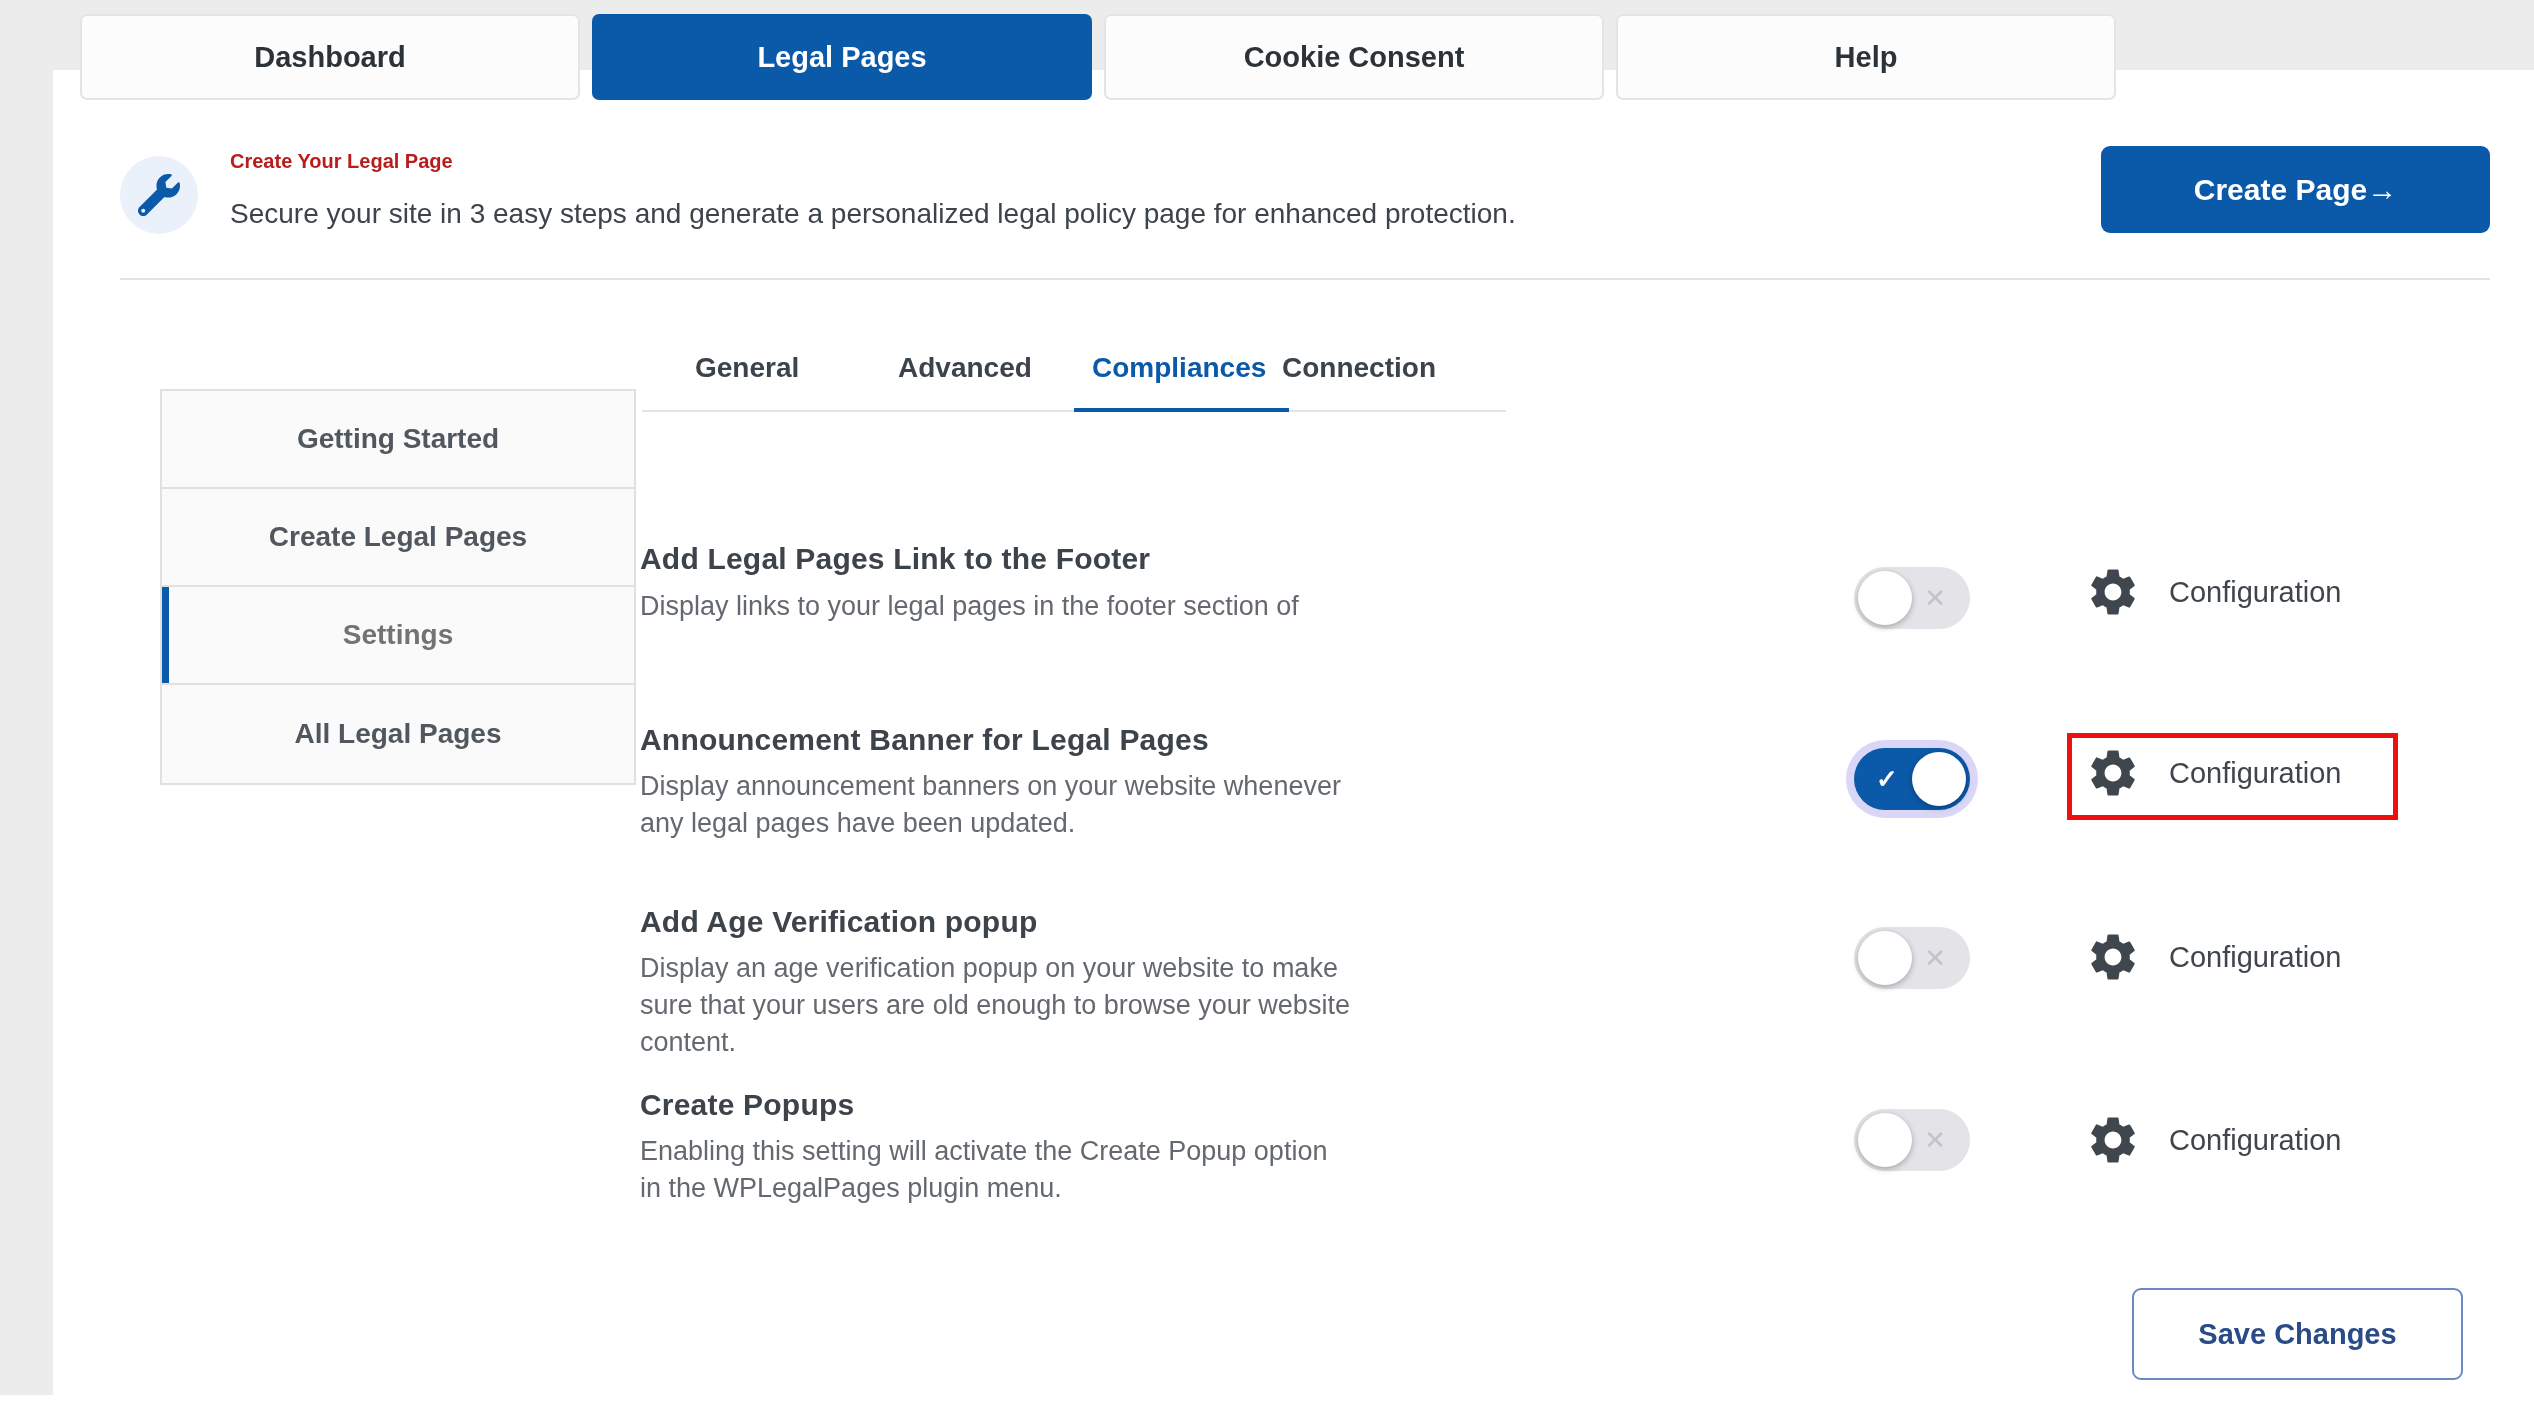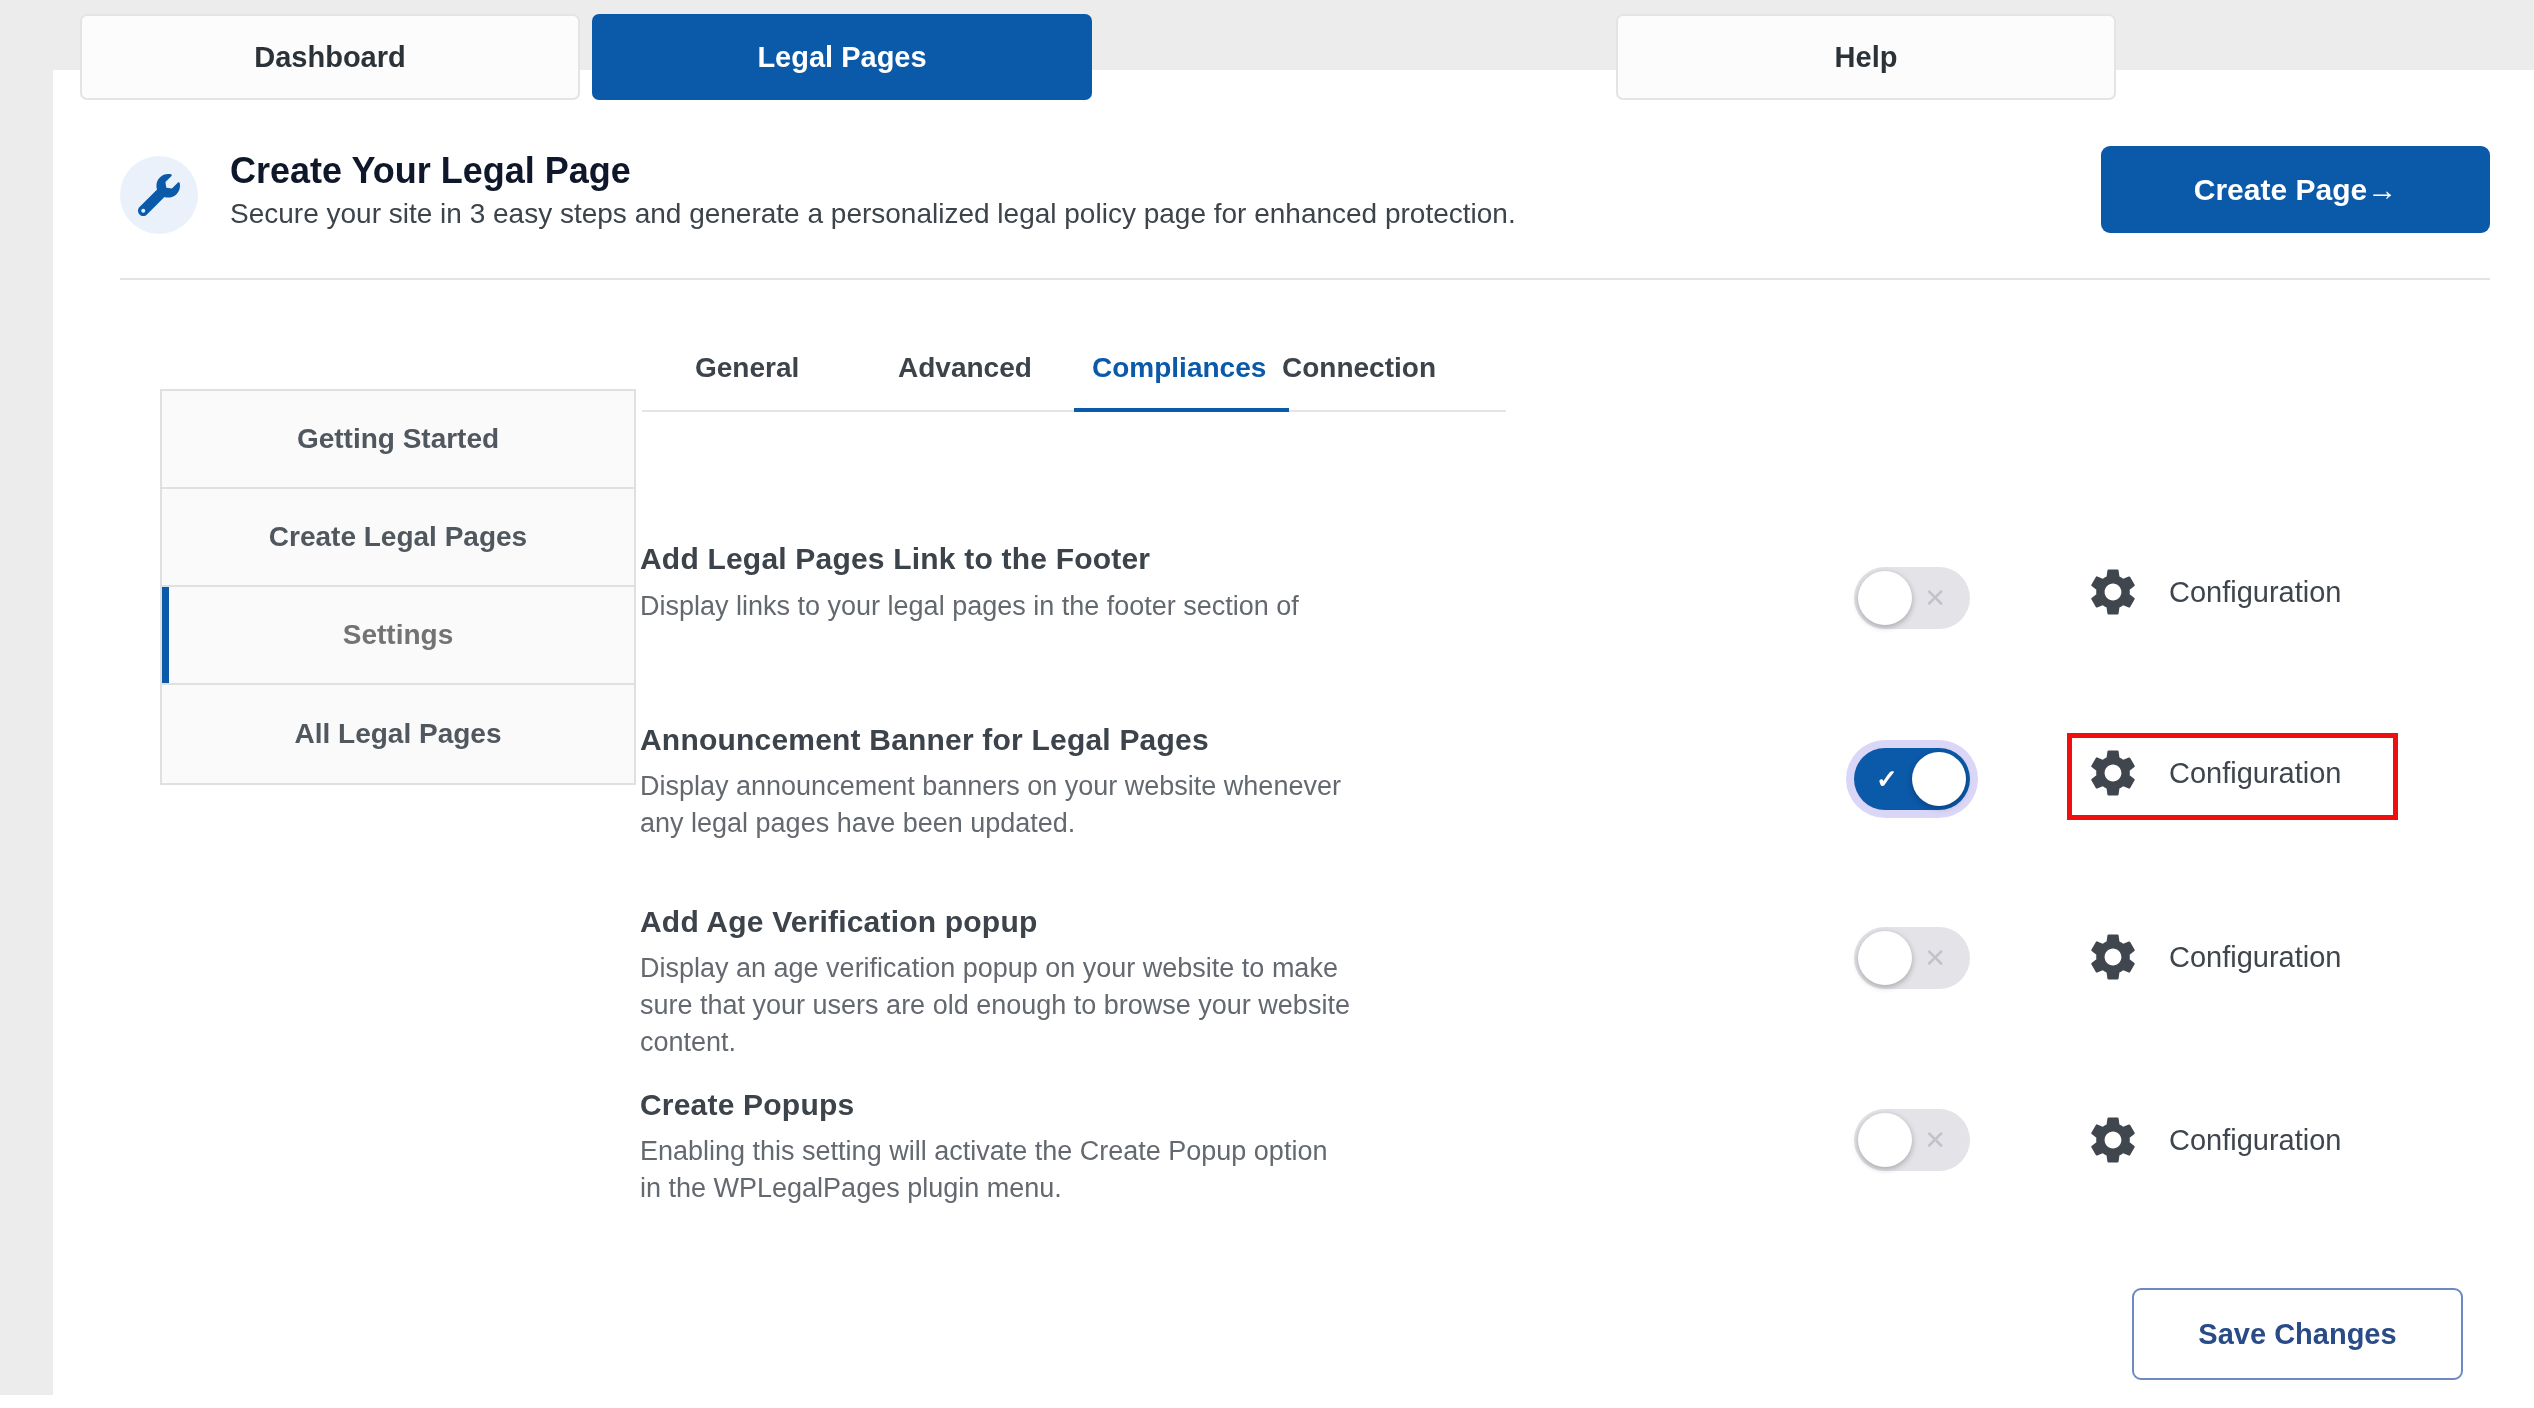--- a/index.html
+++ b/index.html
@@ -12,21 +12,21 @@
 
   
   .tab { position:absolute; top:14px; height:86px; width:500px; border-radius:7px;
          display:flex; align-items:center; justify-content:center;
          font-size:29px; font-weight:700; color:#2c3338; background:#fcfcfc; border:2px solid #e4e4e4; cursor:pointer; }
   .tab.active { background:#0b59a9; border:none; color:#ffffff; }
 
   
   .wrench-circle { position:absolute; left:120px; top:156px; width:78px; height:78px; border-radius:50%;
                    background:#eaf1fa; display:flex; align-items:center; justify-content:center; }
-  .page-title { position:absolute; left:230px; top:150px; font-size:36px; font-weight:700; color:#0f172a; }
+  .page-title { position:absolute; left:230px; top:150px; font-size:20px; font-weight:700; color:#b91c1c; }
   .page-subtitle { position:absolute; left:230px; top:198px; font-size:28px; color:#3c434a; }
   .create-btn { position:absolute; left:2101px; top:146px; width:389px; height:87px; background:#0b59a9;
                 border:none; border-radius:9px; color:#ffffff; font-size:30px; font-weight:700;
                 display:flex; align-items:center; justify-content:center; gap:0; cursor:pointer;
                 font-family:"Liberation Sans", sans-serif; }
   .header-divider { position:absolute; left:120px; top:278px; width:2370px; height:2px; background:#e3e3e3; }
 
   
   .sidebar { position:absolute; left:160px; top:389px; width:476px; background:#fafafa; border:2px solid #e0e0e0; }
   .side-item { position:relative; height:98px; display:flex; align-items:center; justify-content:center;
@@ -79,20 +79,23 @@
 
   <div class="top-strip"></div>
   <div class="left-gutter"></div>
 
   <div class="tab" style="left:80px">
       <span>Dashboard</span>
     </div>
   <div class="tab active" style="left:592px">
       <span>Legal Pages</span>
     </div>
+  <div class="tab" style="left:1104px">
+      <span>Cookie Consent</span>
+    </div>
   <div class="tab" style="left:1616px">
       <span>Help</span>
     </div>
 
   <div class="wrench-circle">
     <svg width="42" height="42" viewBox="0 0 512 512">
         <path fill="#0b59a9" d="M507.73 109.1c-2.24-9.03-13.54-12.09-20.12-5.51l-74.36 74.36-67.88-11.31-11.31-67.88 74.36-74.36c6.62-6.62 3.43-17.9-5.66-20.16-47.38-11.74-99.55.91-136.58 37.93-39.64 39.64-50.55 97.1-34.05 147.2L18.74 402.76c-24.99 24.99-24.99 65.51 0 90.5 24.99 24.99 65.51 24.99 90.5 0l213.21-213.21c50.12 16.71 107.47 5.68 147.37-34.22 37.07-37.07 49.7-89.32 37.91-136.73zM64 472c-13.25 0-24-10.75-24-24 0-13.26 10.75-24 24-24s24 10.74 24 24c0 13.25-10.75 24-24 24z"></path>
       </svg>
   </div>
   <div class="page-title">Create Your Legal Page</div>

